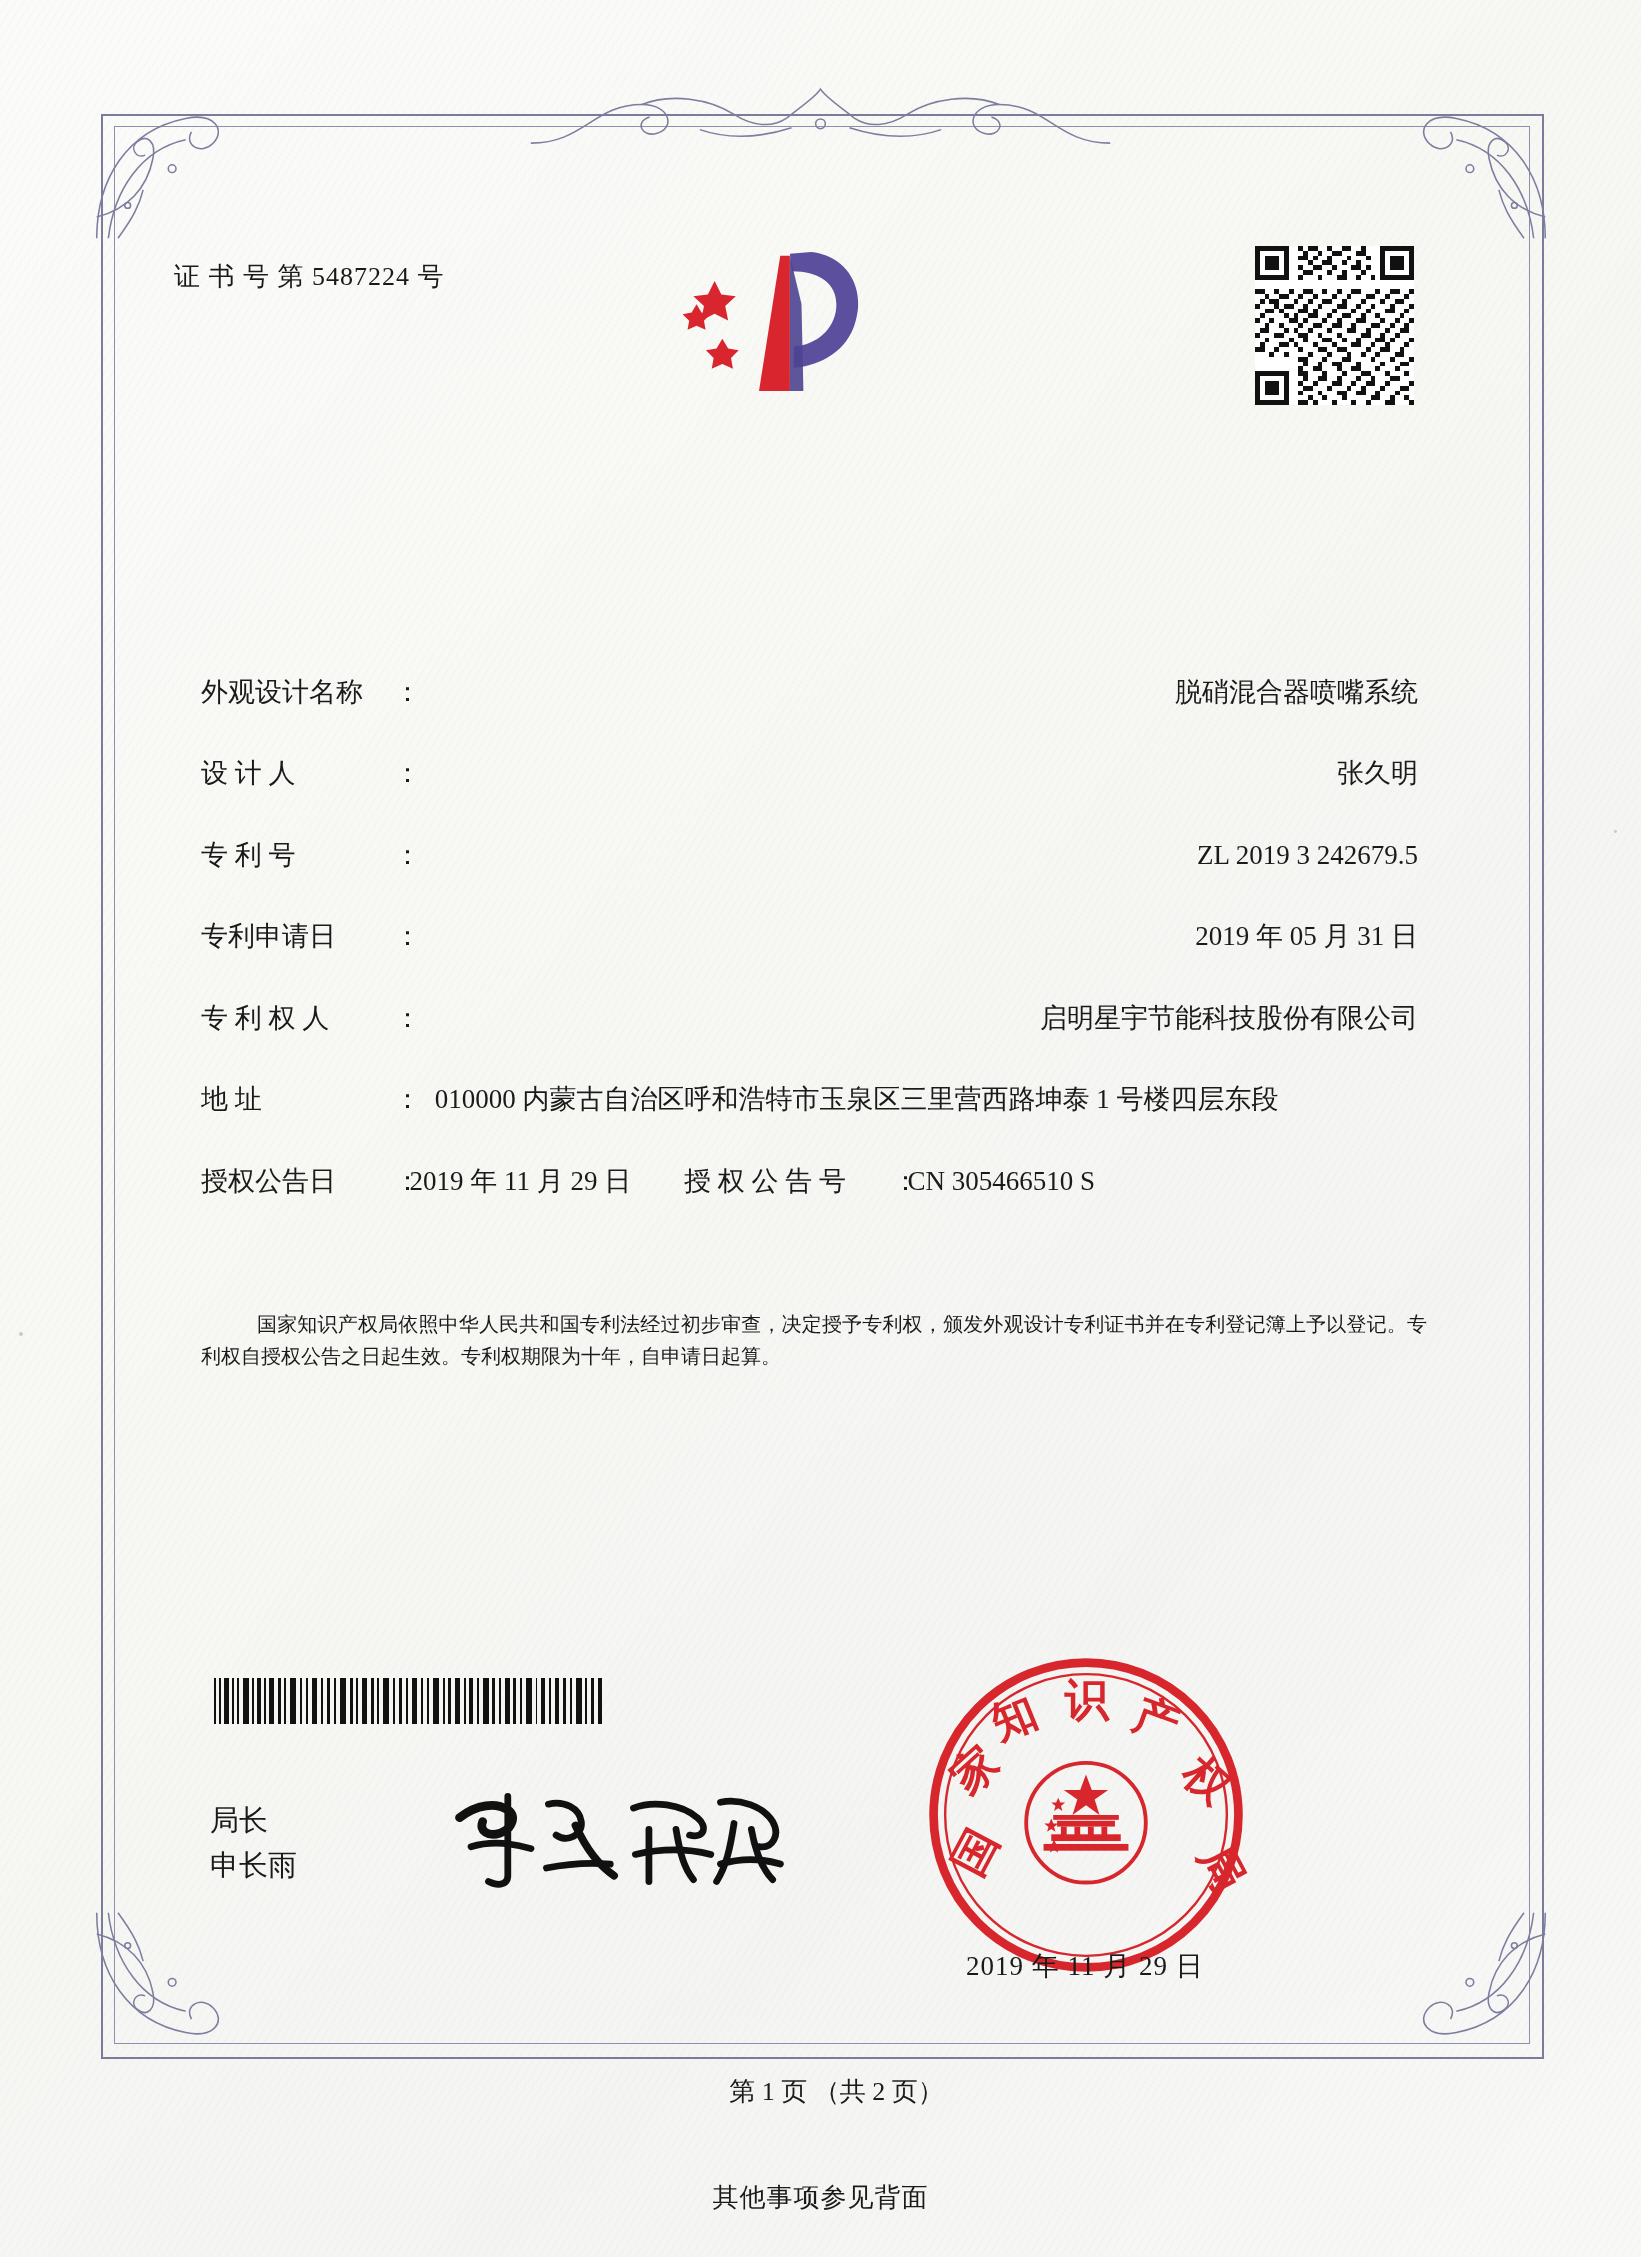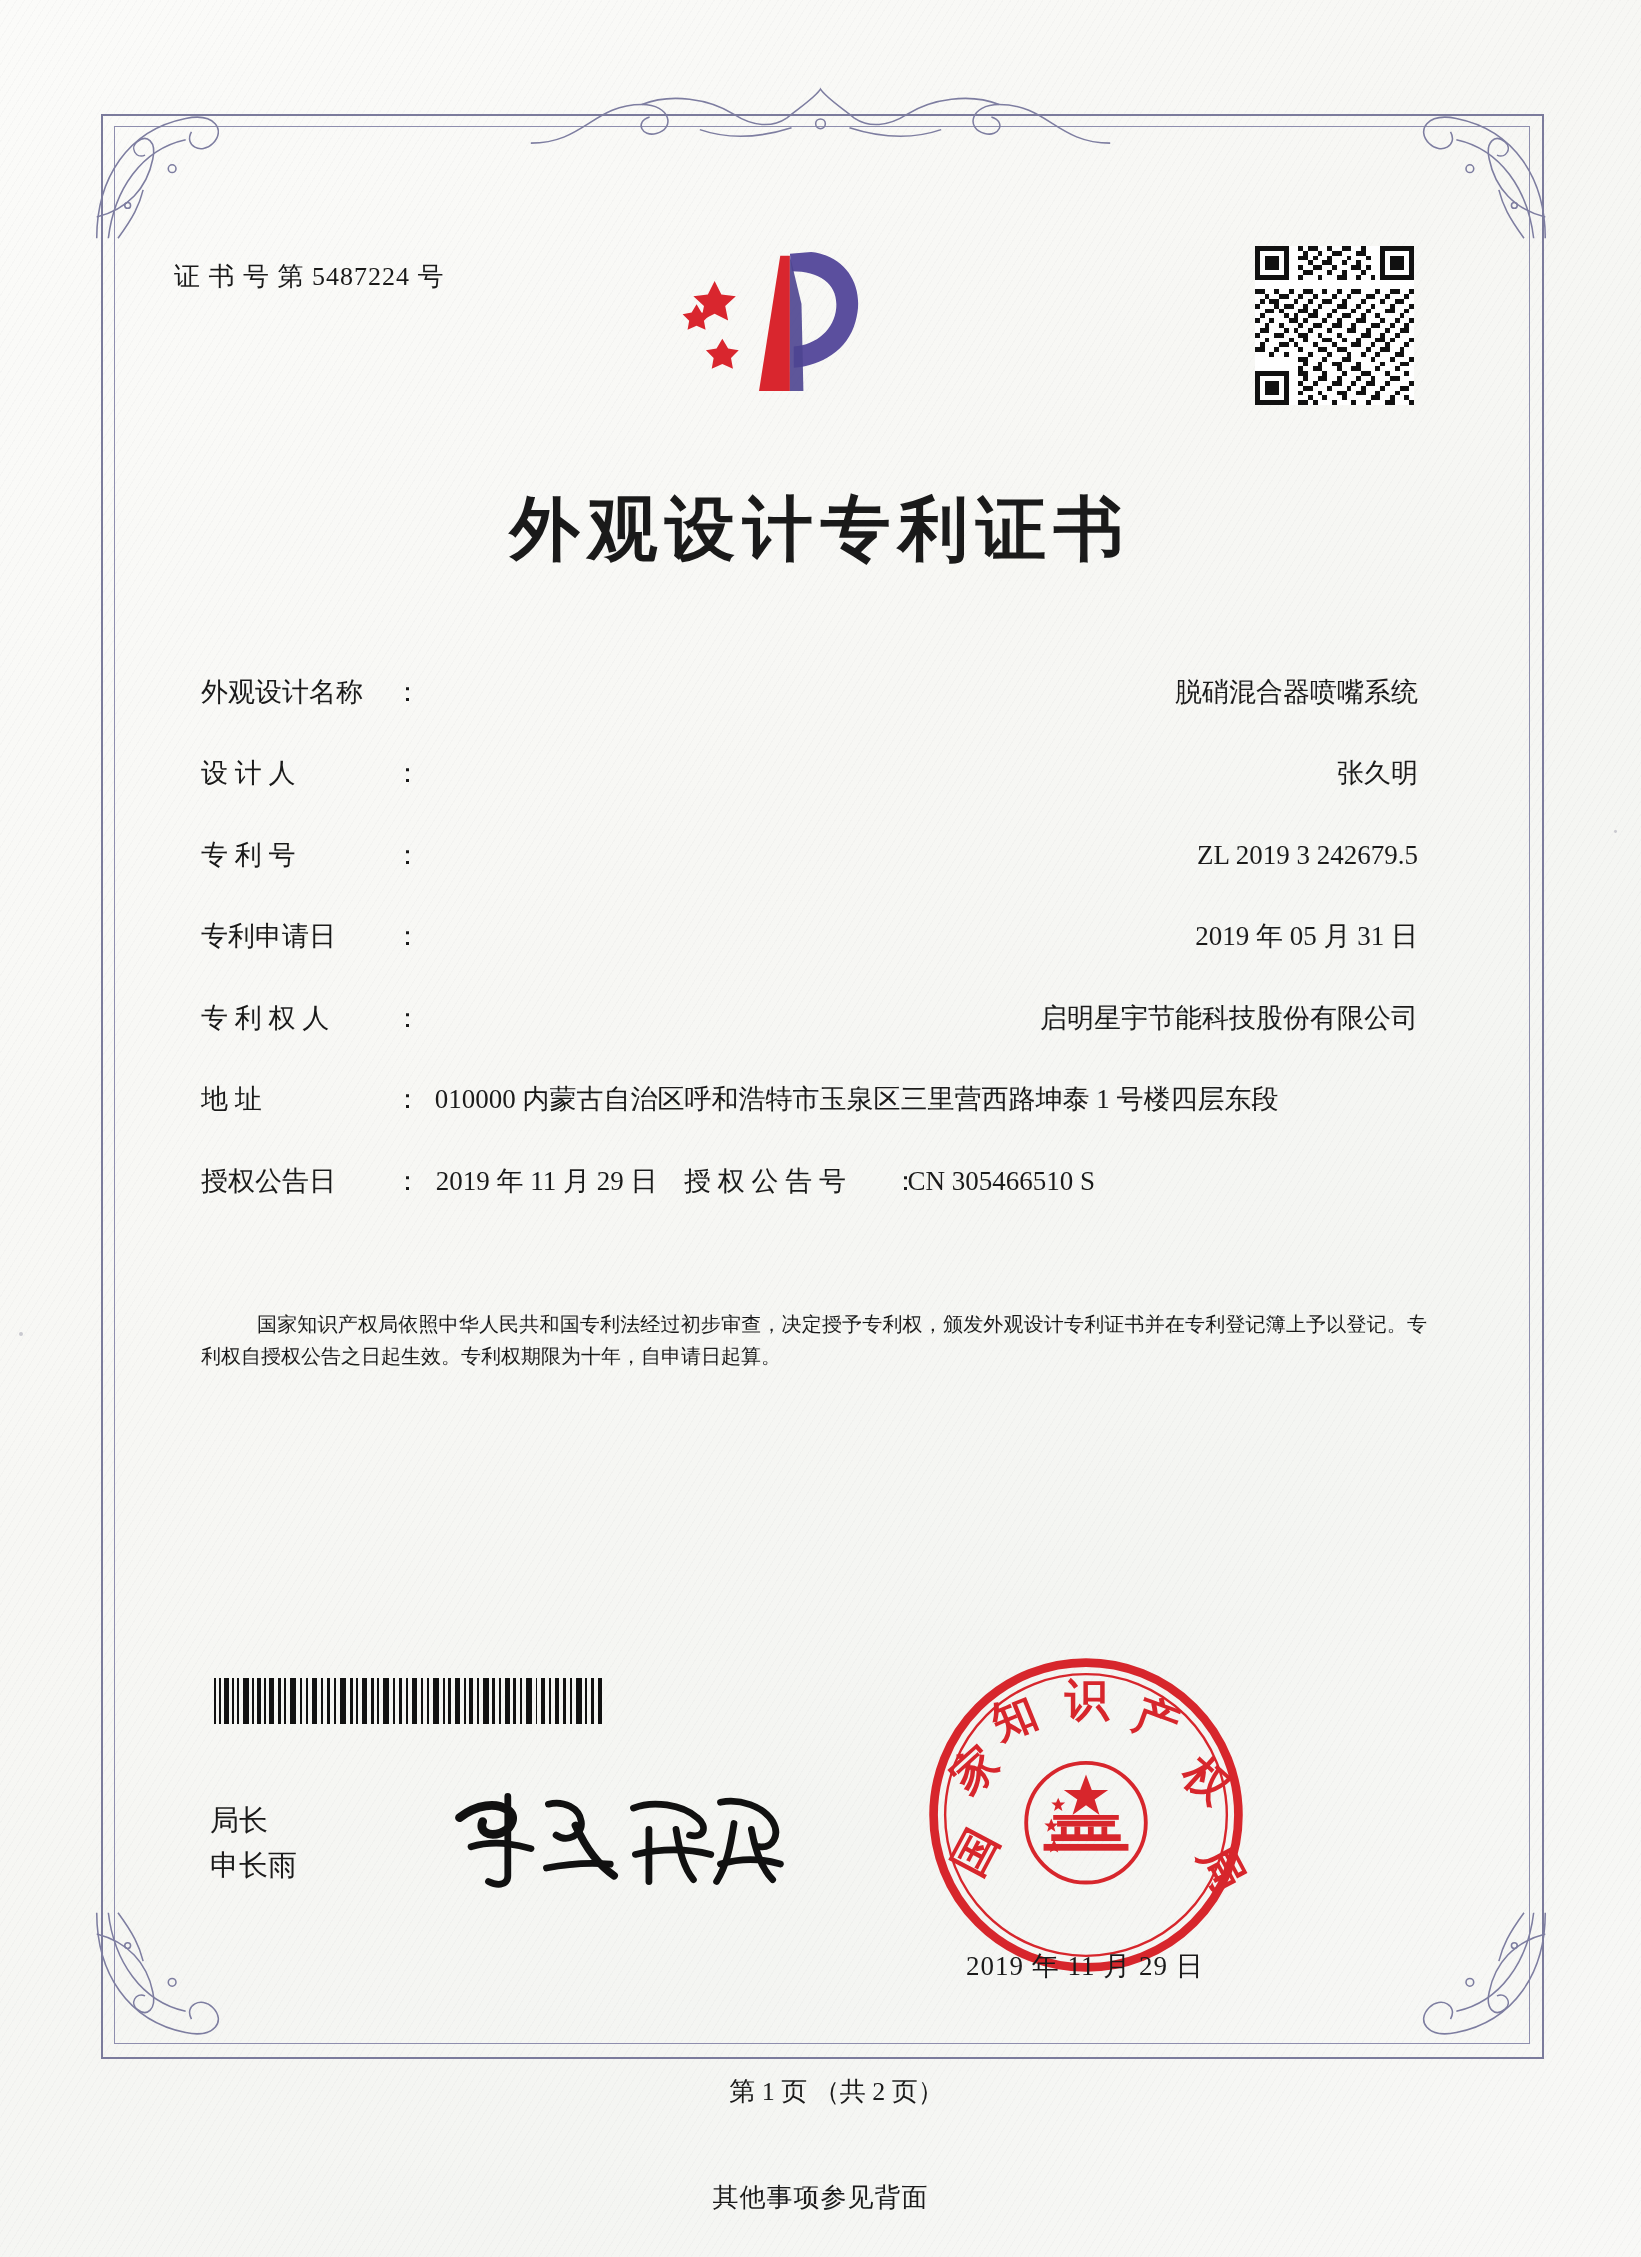--- a/index.html
+++ b/index.html
@@ -130,21 +130,21 @@
   .field-colon { width: 15.4px; flex: 0 0 15.4px; }
   .field-value { flex: 1; }
   .field-value.wrap { max-width: 869px; }
 
   .row-pub {
     display: flex;
     align-items: flex-start;
     margin-bottom: 19.3px;
     line-height: 1.35;
   }
-  .pub-left { width: 483px; flex: 0 0 483px; display: flex; text-align: center; }
+  .pub-left { width: 483px; flex: 0 0 483px; display: flex; }
   .pub-left .field-label { width: 193px; flex: 0 0 193px; }
   .pub-right { display: flex; }
   .pub-right .field-label2 {
     width: 208px;
     flex: 0 0 208px;
     display: flex;
     justify-content: space-between;
     white-space: nowrap;
   }
 
@@ -535,21 +535,20 @@
           <rect x="12" y="32" width="1" height="1"></rect>
           <rect x="16" y="32" width="1" height="1"></rect>
           <rect x="20" y="32" width="1" height="1"></rect>
           <rect x="23" y="32" width="1" height="1"></rect>
           <rect x="27" y="32" width="2" height="1"></rect>
           <rect x="32" y="32" width="1" height="1"></rect>
       </g>
     </svg>
   </div>
 
-  <div class="title">外观设计专利证书</div>
 
   <div class="fields">
     <div class="field-row">
       <div class="field-label">
           <span class="lbl-txt">外观设计名称</span>
         </div>
       <div class="field-colon">：</div>
       <div class="field-value">脱硝混合器喷嘴系统</div>
     </div>
     <div class="field-row">

